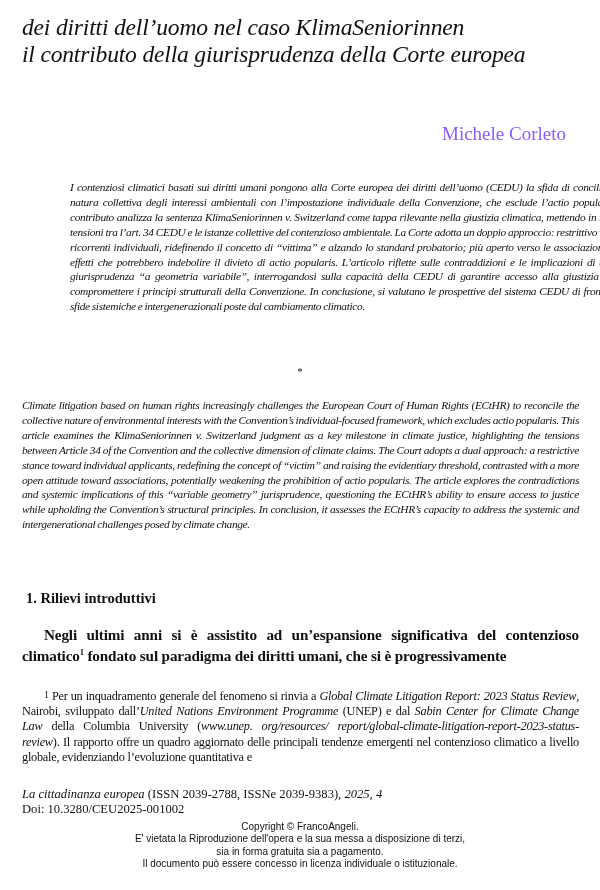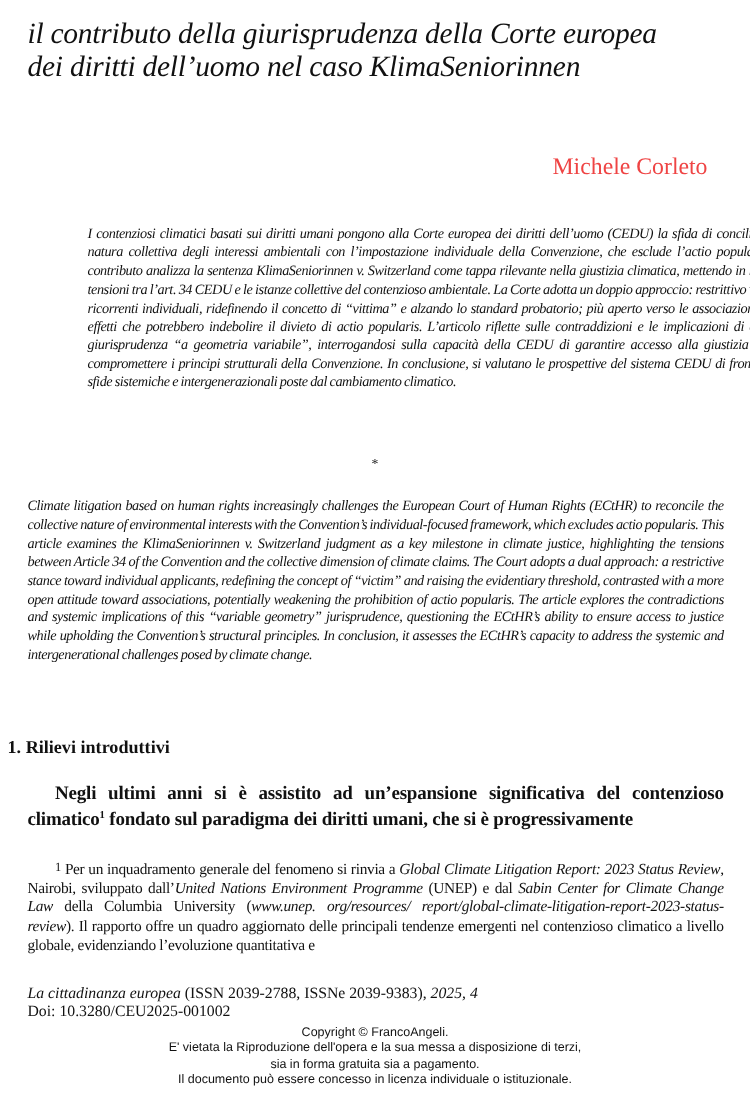--- a/index.html
+++ b/index.html
@@ -30,21 +30,21 @@
     }
     .title span { display: block; white-space: nowrap; }
     .author {
       position: absolute;
       right: 34px;
       top: 122px;
       margin: 0;
       font-size: 19px;
       font-weight: normal;
       line-height: 24px;
-      color: #ef4444;
+      color: #8b5cf6;
     }
     .abstract {
       position: absolute;
       left: 22px;
       width: 557px;
       margin: 0;
       font-style: italic;
       font-size: 11.4px;
       line-height: 14.9px;
       text-align: justify;
@@ -58,21 +58,21 @@
       position: absolute;
       left: 0;
       width: 600px;
       top: 364px;
       text-align: center;
       font-size: 11px;
       line-height: 14px;
     }
     .section-heading {
       position: absolute;
-      left: 6px;
+      left: 26px;
       top: 589px;
       margin: 0;
       font-size: 14.5px;
       font-weight: bold;
       line-height: 18px;
     }
     .body-para {
       position: absolute;
       left: 22px;
       top: 624px;
@@ -127,22 +127,22 @@
       font-size: 10px;
       line-height: 12.3px;
       color: #111;
     }
     .copyright span { display: block; }
   </style>
 </head>
 <body>
 
 <h1 class="title">
+  <span>dei diritti dell’uomo nel caso KlimaSeniorinnen</span>
   <span>il contributo della giurisprudenza della Corte europea</span>
-  <span>dei diritti dell’uomo nel caso KlimaSeniorinnen</span>
 </h1>
 
 <p class="author">Michele Corleto</p>
 
 <p class="abstract it">I contenziosi climatici basati sui diritti umani pongono alla Corte europea dei diritti dell’uomo (CEDU) la sfida di conciliare la natura collettiva degli interessi ambientali con l’impostazione individuale della Convenzione, che esclude l’actio popularis. Il contributo analizza la sentenza KlimaSeniorinnen v. Switzerland come tappa rilevante nella giustizia climatica, mettendo in luce le tensioni tra l’art. 34 CEDU e le istanze collettive del contenzioso ambientale. La Corte adotta un doppio approccio: restrittivo verso i ricorrenti individuali, ridefinendo il concetto di “vittima” e alzando lo standard probatorio; più aperto verso le associazioni, con effetti che potrebbero indebolire il divieto di actio popularis. L’articolo riflette sulle contraddizioni e le implicazioni di questa giurisprudenza “a geometria variabile”, interrogandosi sulla capacità della CEDU di garantire accesso alla giustizia senza compromettere i principi strutturali della Convenzione. In conclusione, si valutano le prospettive del sistema CEDU di fronte alle sfide sistemiche e intergenerazionali poste dal cambiamento climatico.</p>
 
 <div class="separator-star">*</div>
 
 <p class="abstract en">Climate litigation based on human rights increasingly challenges the European Court of Human Rights (ECtHR) to reconcile the collective nature of environmental interests with the Convention’s individual-focused framework, which excludes actio popularis. This article examines the KlimaSeniorinnen v. Switzerland judgment as a key milestone in climate justice, highlighting the tensions between Article 34 of the Convention and the collective dimension of climate claims. The Court adopts a dual approach: a restrictive stance toward individual applicants, redefining the concept of “victim” and raising the evidentiary threshold, contrasted with a more open attitude toward associations, potentially weakening the prohibition of actio popularis. The article explores the contradictions and systemic implications of this “variable geometry” jurisprudence, questioning the ECtHR’s ability to ensure access to justice while upholding the Convention’s structural principles. In conclusion, it assesses the ECtHR’s capacity to address the systemic and intergenerational challenges posed by climate change.</p>
 

